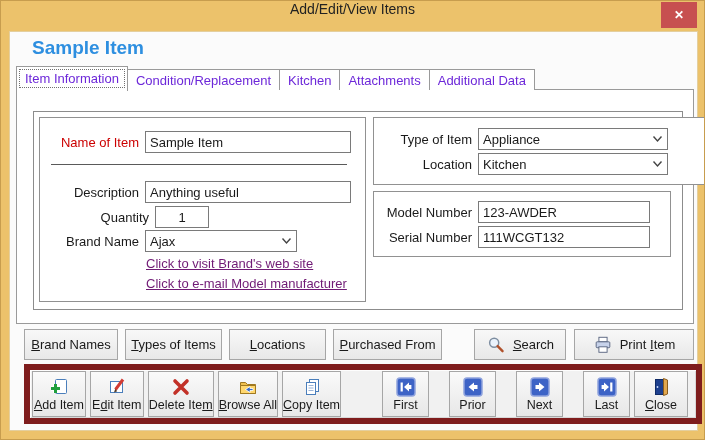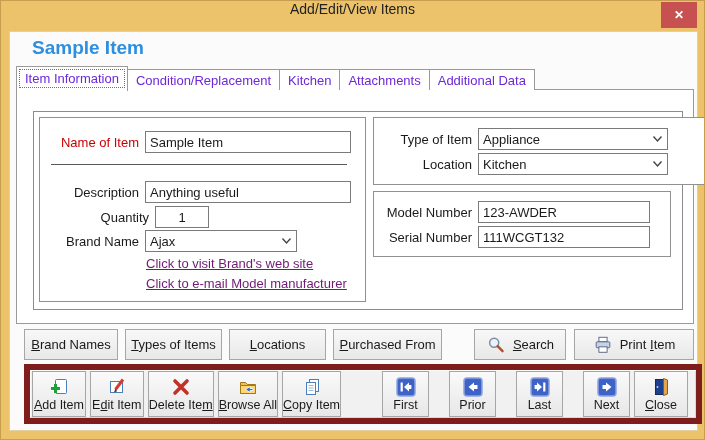--- a/index.html
+++ b/index.html
@@ -295,31 +295,31 @@
         <button class="tbtn navbtn">
           <svg width="20" height="20" viewBox="0 0 20 20">
             <rect x="1" y="1" width="18" height="18" rx="3" fill="#3d63c6" stroke="#8fa3dd" stroke-width="1.5"></rect>
             <path d="M11 5.5 L5.5 10 L11 14.5 V12 H14.5 V8 H11 Z" fill="#fff"></path>
           </svg>
           <span class="lbl"><span>Prior</span><span class="acc"></span><span></span></span>
         </button>
         <button class="tbtn navbtn">
           <svg width="20" height="20" viewBox="0 0 20 20">
             <rect x="1" y="1" width="18" height="18" rx="3" fill="#3d63c6" stroke="#8fa3dd" stroke-width="1.5"></rect>
+            <path d="M9 5.5 L14.5 10 L9 14.5 V12 H5.5 V8 H9 Z" fill="#fff"></path>
+          </svg>
+          <span class="lbl"><span>Next</span><span class="acc"></span><span></span></span>
+        </button>
+        <button class="tbtn navbtn">
+          <svg width="20" height="20" viewBox="0 0 20 20">
+            <rect x="1" y="1" width="18" height="18" rx="3" fill="#3d63c6" stroke="#8fa3dd" stroke-width="1.5"></rect>
             <path d="M7 5.5 L12 10 L7 14.5 V12 H4.6 V8 H7 Z" fill="#fff"></path>
             <rect x="13.2" y="5.5" width="2.2" height="9" fill="#fff"></rect>
           </svg>
           <span class="lbl"><span>Last</span><span class="acc"></span><span></span></span>
-        </button>
-        <button class="tbtn navbtn">
-          <svg width="20" height="20" viewBox="0 0 20 20">
-            <rect x="1" y="1" width="18" height="18" rx="3" fill="#3d63c6" stroke="#8fa3dd" stroke-width="1.5"></rect>
-            <path d="M9 5.5 L14.5 10 L9 14.5 V12 H5.5 V8 H9 Z" fill="#fff"></path>
-          </svg>
-          <span class="lbl"><span>Next</span><span class="acc"></span><span></span></span>
         </button>
       </div>
 
       <div class="close-group">
         <button class="tbtn" style="width:54px; margin-right:0;">
           <svg width="20" height="20" viewBox="0 0 20 20">
             <rect x="4.5" y="2.5" width="8" height="15" fill="#1d3f8e" stroke="#0e2a66"></rect>
             <path d="M12.5 1.5 l4 1.5 v14 l-4 1.5 z" fill="#e2a84f" stroke="#8a5d1e"></path>
             <circle cx="6.5" cy="10" r="0.9" fill="#cfe0ff"></circle>
           </svg>

